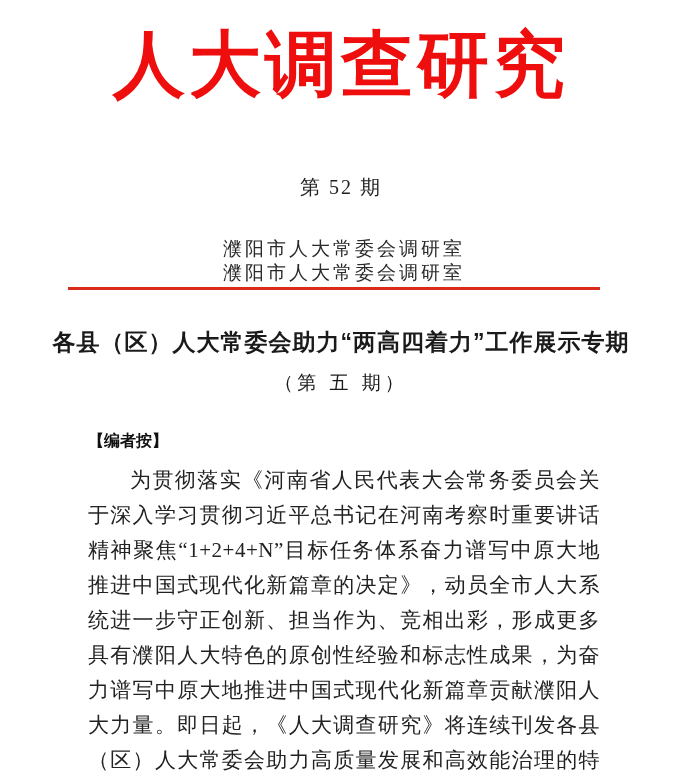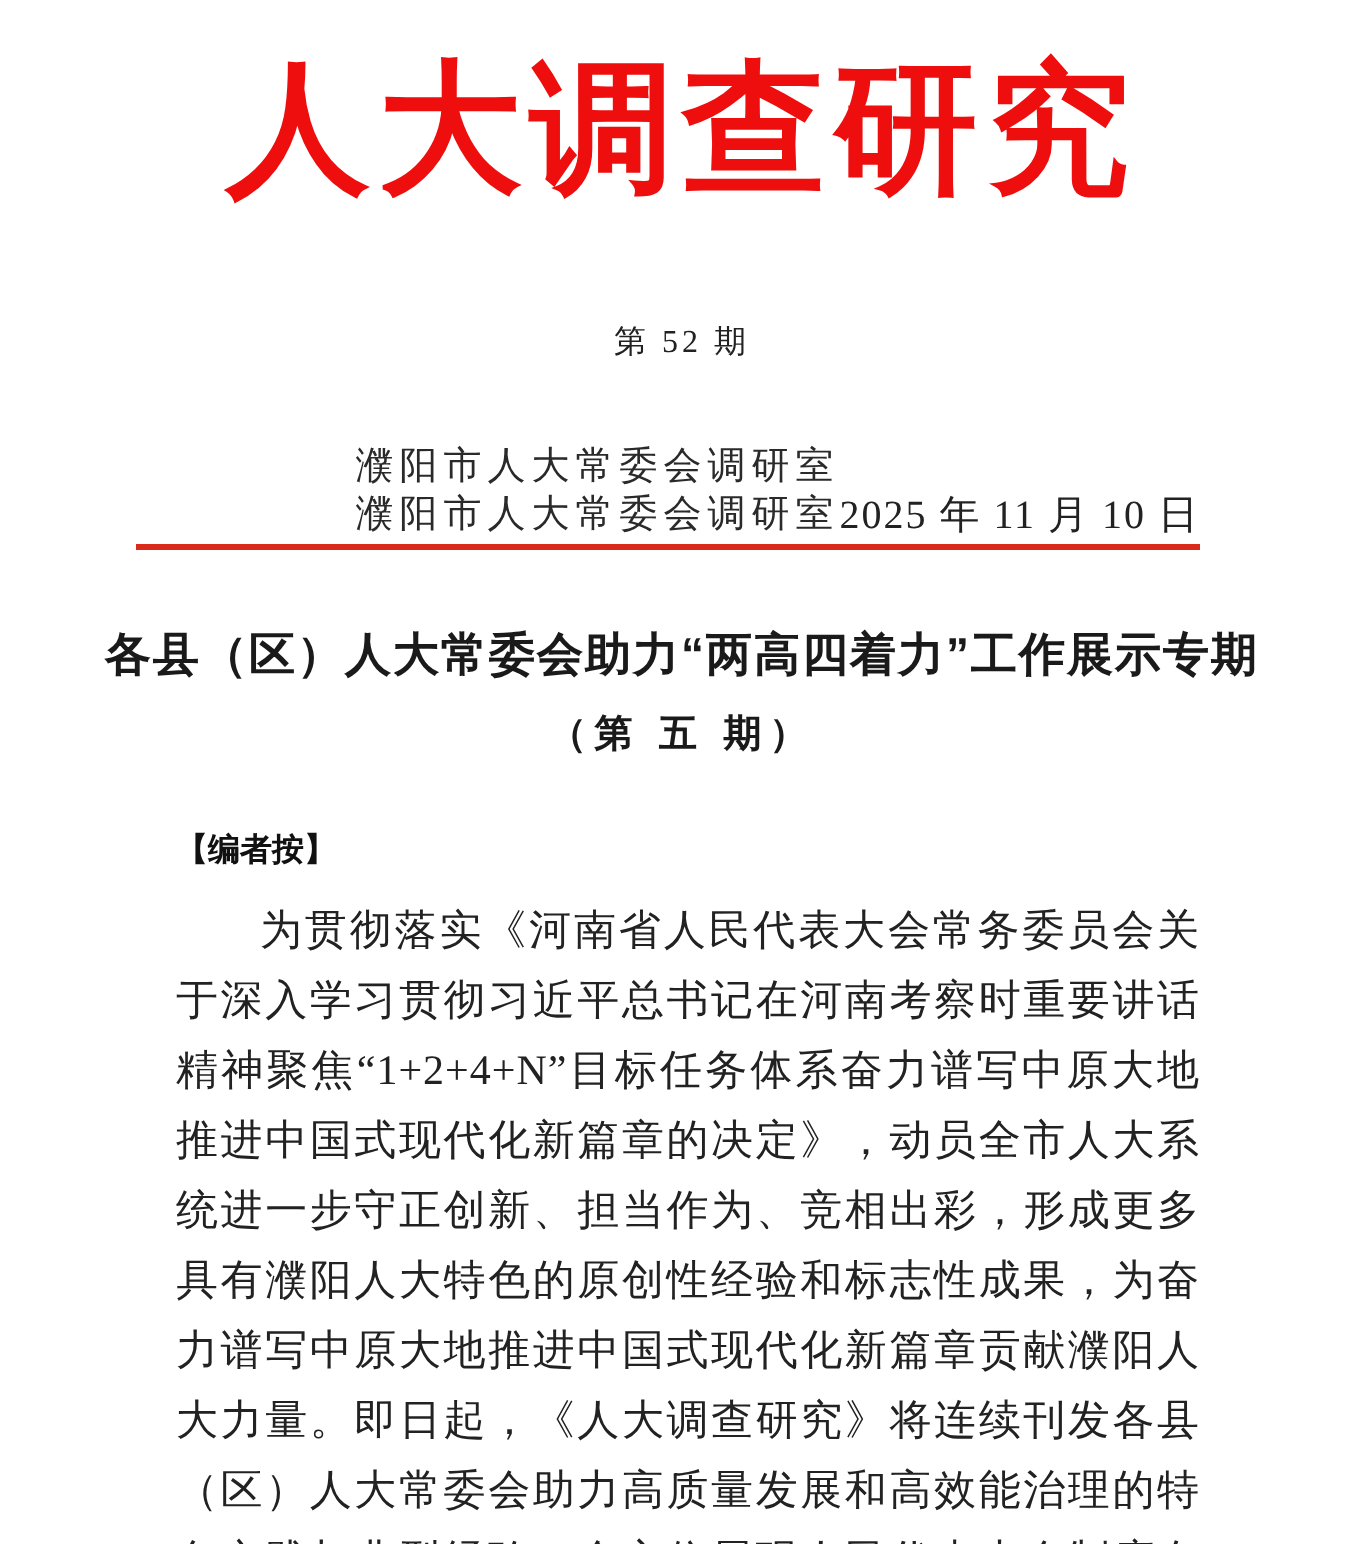--- a/index.html
+++ b/index.html
@@ -18,31 +18,31 @@
     padding-top: 20px;
     text-align: center;
     font-size: 72px;
     line-height: 90px;
     font-weight: bold;
     letter-spacing: 4px;
     color: #ee0e0e;
     font-family: "Liberation Serif", "DejaVu Serif", serif;
   }
   .issue-line {
-    margin-top: 50px;
+    margin-top: 65px;
     text-align: center;
-    font-size: 16px;
+    font-size: 20px;
     line-height: 24px;
     letter-spacing: 2px;
     color: #222222;
   }
   .header-row {
     margin: 38px 82px 0 88px;
     display: flex;
-    justify-content: flex-end;
+    justify-content: center;
     align-items: flex-end;
   }
   .org-lines {
     font-size: 19px;
     line-height: 24px;
     letter-spacing: 3px;
     color: #2a2a2a;
   }
   .issue-date {
     font-size: 20px;
@@ -63,21 +63,21 @@
     font-weight: bold;
     font-size: 23px;
     line-height: 27px;
     letter-spacing: 1px;
     color: #1a1a1a;
   }
   .doc-subtitle {
     margin-top: 15px;
     text-align: center;
     font-family: "Liberation Sans", "DejaVu Sans", sans-serif;
-    font-weight: bold;
+    font-weight: normal;
     font-size: 19px;
     line-height: 23px;
     letter-spacing: 4px;
     color: #1a1a1a;
   }
   .editor-label {
     margin: 34px 82px 0 88px;
     font-family: "Liberation Sans", "DejaVu Sans", sans-serif;
     font-weight: bold;
     font-size: 16px;
@@ -102,21 +102,20 @@
 
   <div class="masthead">人大调查研究</div>
 
   <div class="issue-line">第 52 期</div>
 
   <div class="header-row">
     <div class="org-lines">
       <div>濮阳市人大常委会调研室</div>
       <div>濮阳市人大常委会调研室</div>
     </div>
-    <div class="issue-date">2025 年 11 月 10 日</div>
   </div>
 
   <div class="red-rule"></div>
 
   <div class="doc-title">各县（区）人大常委会助力“两高四着力”工作展示专期</div>
 
   <div class="doc-subtitle">（第 五 期）</div>
 
   <div class="editor-label">【编者按】</div>
 

